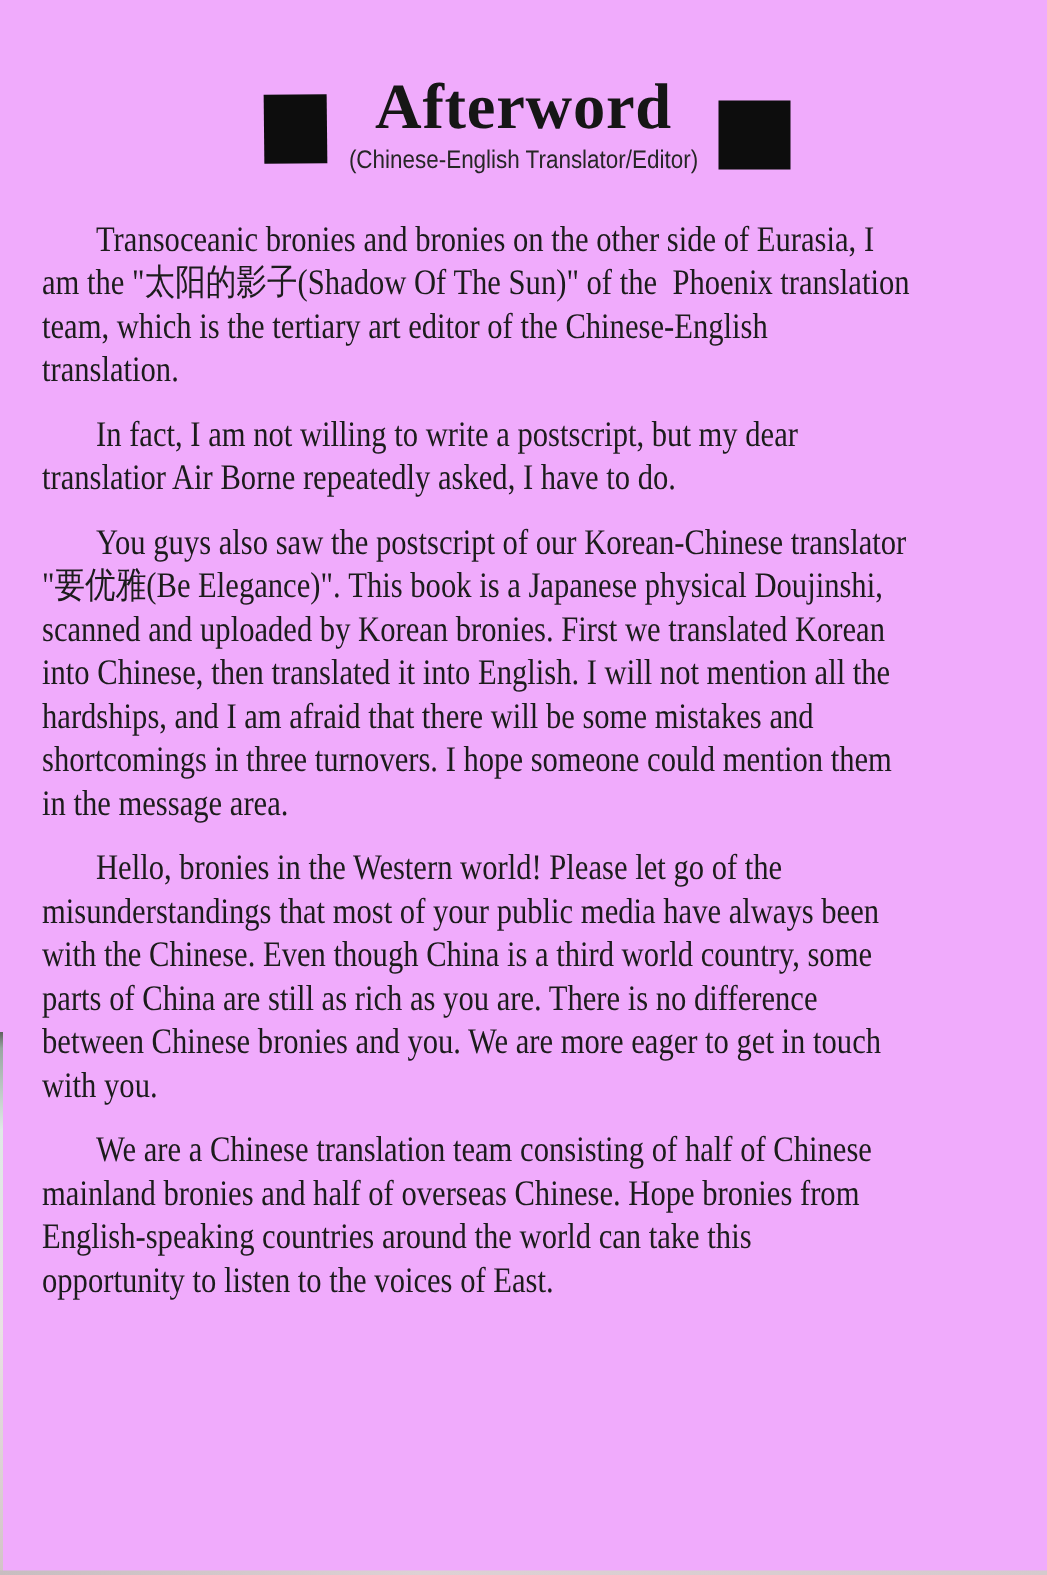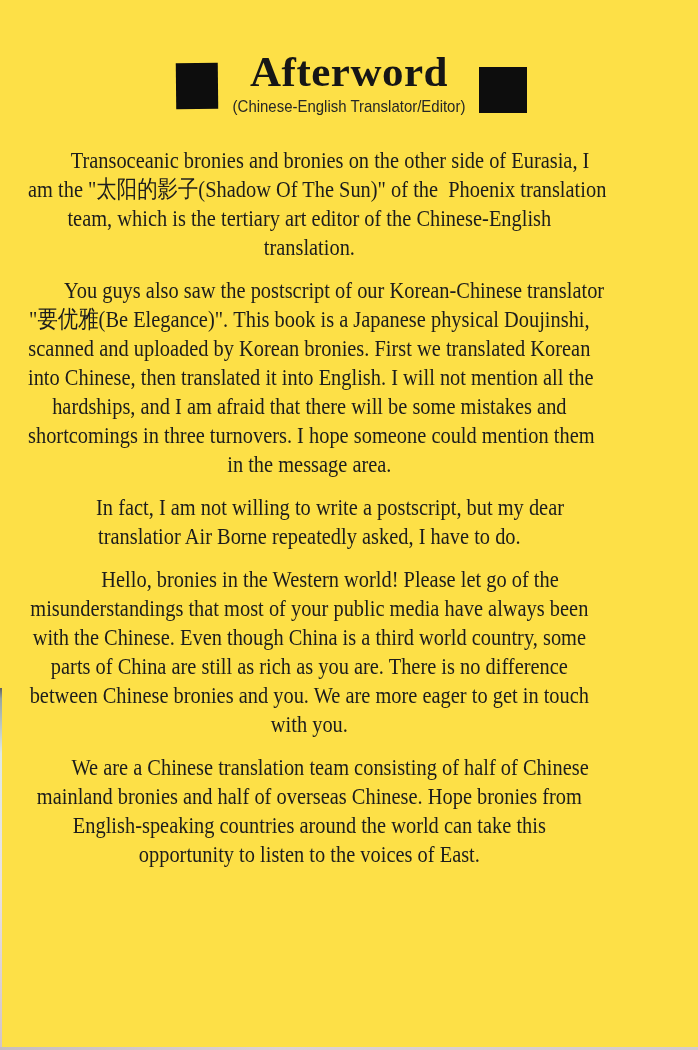--- a/index.html
+++ b/index.html
@@ -1,19 +1,19 @@
 <!DOCTYPE html>
 <html><head>
 <meta charset="utf-8">
 <style>
   html,body{margin:0;padding:0;background:#ffffff;}
   .page{
     position:relative;
     width:698px;height:1050px;
-    background:#fde047;
+    background:#f0abfc;
     overflow:hidden;
     font-family:"Liberation Serif",serif;
     color:#1c1c1c;
   }
   
   .sq{position:absolute;background:#0d0d0d;}
   .sq-left{left:176px;top:63px;width:42px;height:46px;transform:rotate(-0.6deg);}
   .sq-right{left:479px;top:67px;width:48px;height:46px;}
   .title{
     position:absolute;left:0;right:0;top:48px;margin:0;
@@ -27,21 +27,21 @@
     text-align:center;
     font-family:"Liberation Sans",sans-serif;
     font-size:17px;color:#262626;
     transform:scaleX(.88);
   }
   
   .bodytext{
     position:absolute;left:28px;top:146px;width:662px;
     font-size:24px;line-height:29px;
   }
-  .para{margin:0 0 14px 0;text-align:center;}
+  .para{margin:0 0 14px 0;}
   .line{
     white-space:pre;
     transform:scaleX(.85);
     transform-origin:0 50%;
   }
   .line.first{margin-left:36px;}
   
   .artifact-left{
     position:absolute;left:0;top:688px;width:2px;height:362px;
     background:linear-gradient(180deg,#606060 0%,#98a6a1 3%,#dfe9e6 18%,#e9e1e3 55%,#d2c3c7 100%);
@@ -67,31 +67,31 @@
   </header>
 
   <main class="bodytext">
       <div class="para">
         <div class="line first">Transoceanic bronies and bronies on the other side of Eurasia, I</div>
         <div class="line">am the "太阳的影子(Shadow Of The Sun)" of the  Phoenix translation</div>
         <div class="line">team, which is the tertiary art editor of the Chinese-English</div>
         <div class="line">translation.</div>
       </div>
       <div class="para">
+        <div class="line first">In fact, I am not willing to write a postscript, but my dear</div>
+        <div class="line">translatior Air Borne repeatedly asked, I have to do.</div>
+      </div>
+      <div class="para">
         <div class="line first">You guys also saw the postscript of our Korean-Chinese translator</div>
         <div class="line">"要优雅(Be Elegance)". This book is a Japanese physical Doujinshi,</div>
         <div class="line">scanned and uploaded by Korean bronies. First we translated Korean</div>
         <div class="line">into Chinese, then translated it into English. I will not mention all the</div>
         <div class="line">hardships, and I am afraid that there will be some mistakes and</div>
         <div class="line">shortcomings in three turnovers. I hope someone could mention them</div>
         <div class="line">in the message area.</div>
-      </div>
-      <div class="para">
-        <div class="line first">In fact, I am not willing to write a postscript, but my dear</div>
-        <div class="line">translatior Air Borne repeatedly asked, I have to do.</div>
       </div>
       <div class="para">
         <div class="line first">Hello, bronies in the Western world! Please let go of the</div>
         <div class="line">misunderstandings that most of your public media have always been</div>
         <div class="line">with the Chinese. Even though China is a third world country, some</div>
         <div class="line">parts of China are still as rich as you are. There is no difference</div>
         <div class="line">between Chinese bronies and you. We are more eager to get in touch</div>
         <div class="line">with you.</div>
       </div>
       <div class="para">

